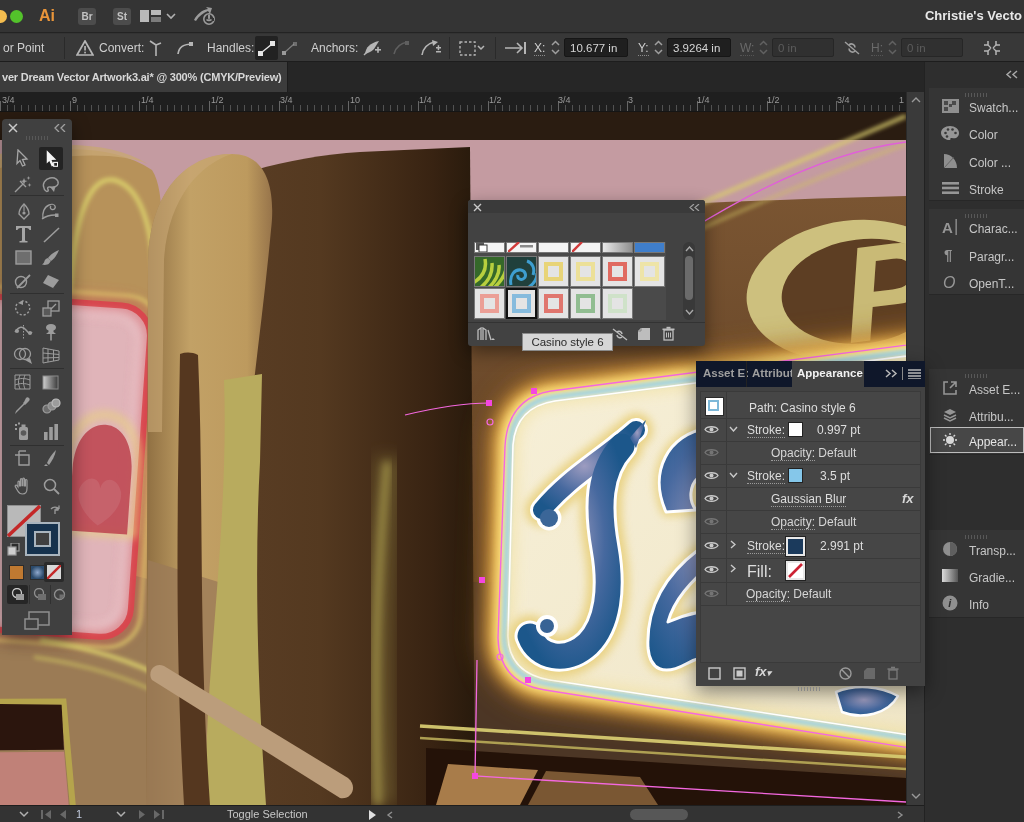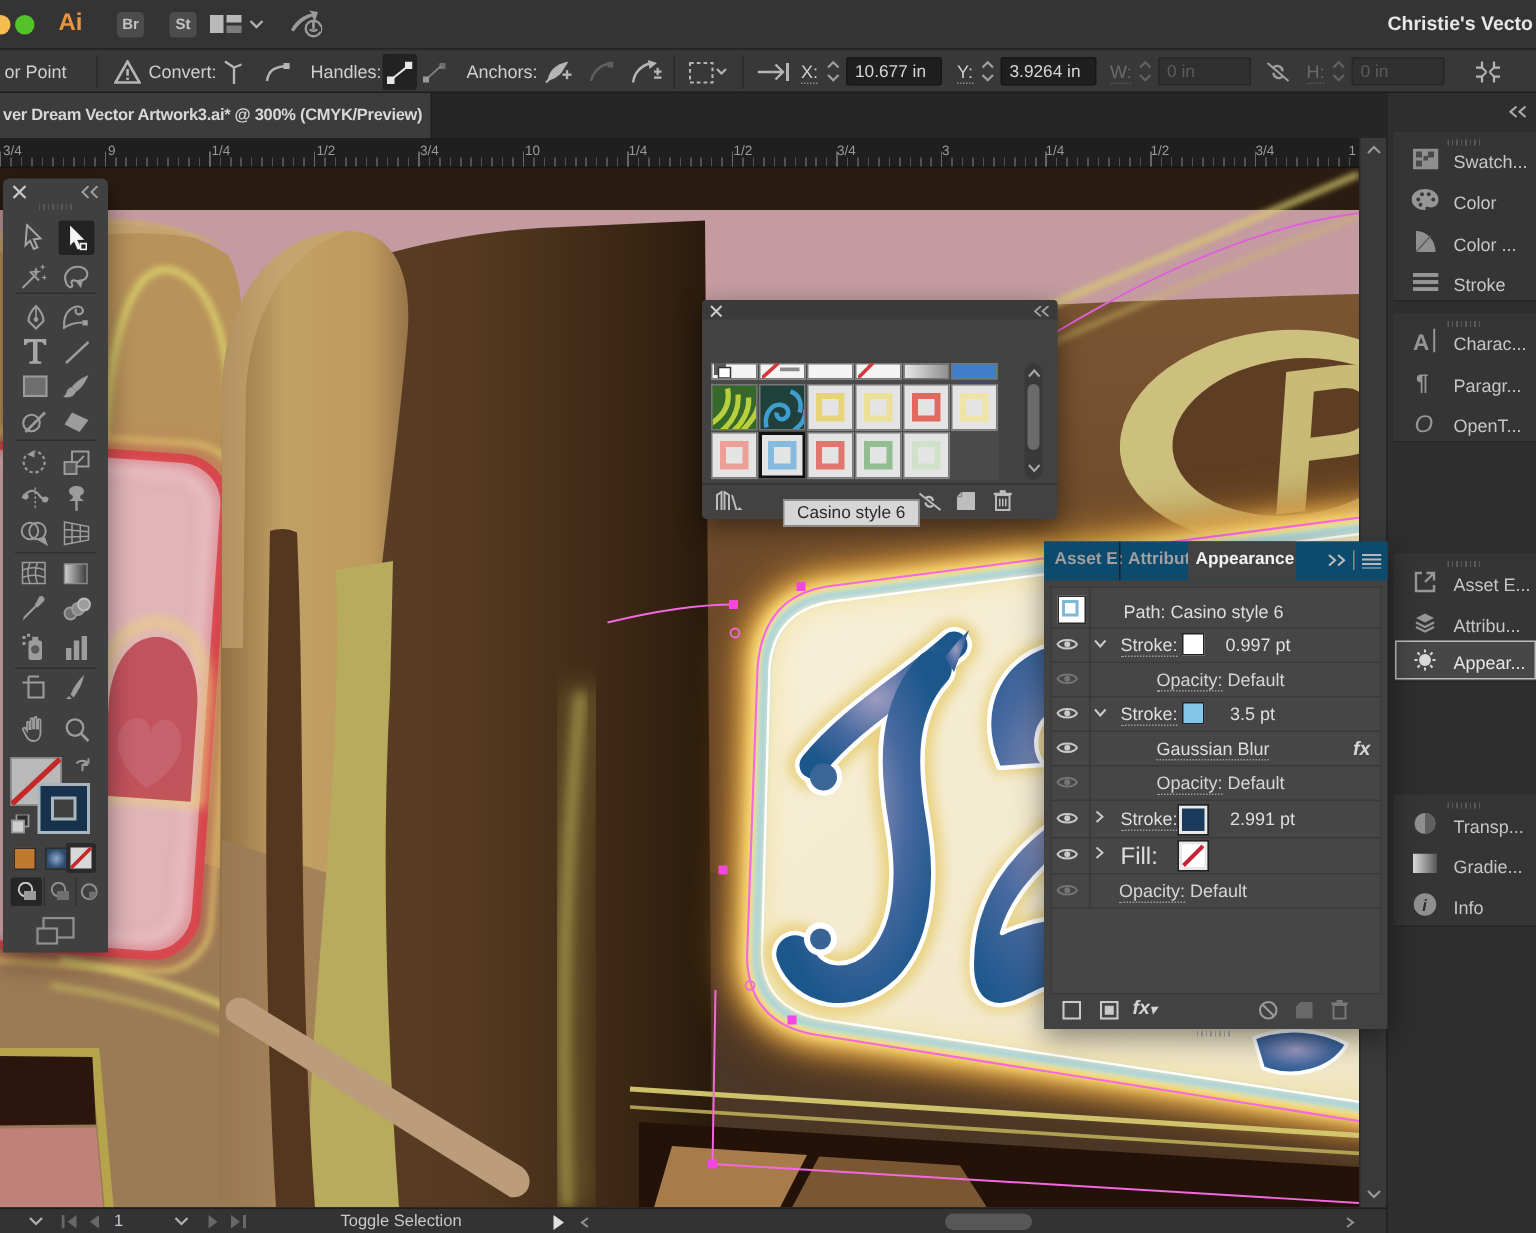--- a/index.html
+++ b/index.html
@@ -820,21 +820,21 @@
       </svg>
     <svg class="abs" style="left:194px;top:126px;" width="13" height="15" viewBox="0 0 13 15">
         <rect x="2" y="4" width="9" height="10" fill="none" stroke="#bdbdbd" stroke-width="1.3"></rect>
         <rect x="0.5" y="2.5" width="12" height="1.6" fill="#bdbdbd"></rect>
         <rect x="4.5" y="0.8" width="4" height="2" fill="#bdbdbd"></rect>
         <path d="M4.5 6.5 L4.5 11.5 M6.5 6.5 L6.5 11.5 M8.5 6.5 L8.5 11.5" stroke="#bdbdbd" stroke-width="1"></path>
       </svg>
   </div>
   <div class="abs" id="tooltip" style="left:522px;top:333px;width:91px;height:18px;background:#d6d6d6;border:1px solid #8a8a8a;color:#2a2a2a;font-size:11.5px;text-align:center;line-height:16px;">Casino style 6</div>
   <div class="abs panel" id="appanel" style="left:696px;top:361px;width:229px;height:325px;border-radius:0;background:#424242;">
-    <div class="abs ptabs" style="left:0;top:0;width:229px;height:26px;background:#0c4a6e;padding-left:23px;">
+    <div class="abs ptabs" style="left:0;top:0;width:229px;height:26px;background:#0f172a;padding-left:23px;">
       <div class="abs" style="left:7px;top:6px;">Asset E:</div>
       <div class="abs" style="left:50px;top:0;width:1px;height:26px;background:#222;"></div>
       <div class="abs" style="left:56px;top:6px;">Attribut</div>
       <div class="abs ptab-active" style="left:96px;top:0;width:72px;height:26px;background:#424242;"></div>
       <div class="abs" style="left:101px;top:6px;color:#f2f2f2;">Appearance</div>
       <svg class="abs" style="left:189px;top:8px;" width="13" height="9" viewBox="0 0 13 9">
           <path d="M1 1 L5 4.5 L1 8 M7 1 L11 4.5 L7 8" stroke="#b8b8b8" stroke-width="1.5" fill="none"></path>
         </svg>
       <div class="abs" style="left:206px;top:6px;width:1px;height:13px;background:#8a8a8a;"></div>
       <svg class="abs" style="left:212px;top:8px;" width="13" height="10" viewBox="0 0 13 10">

